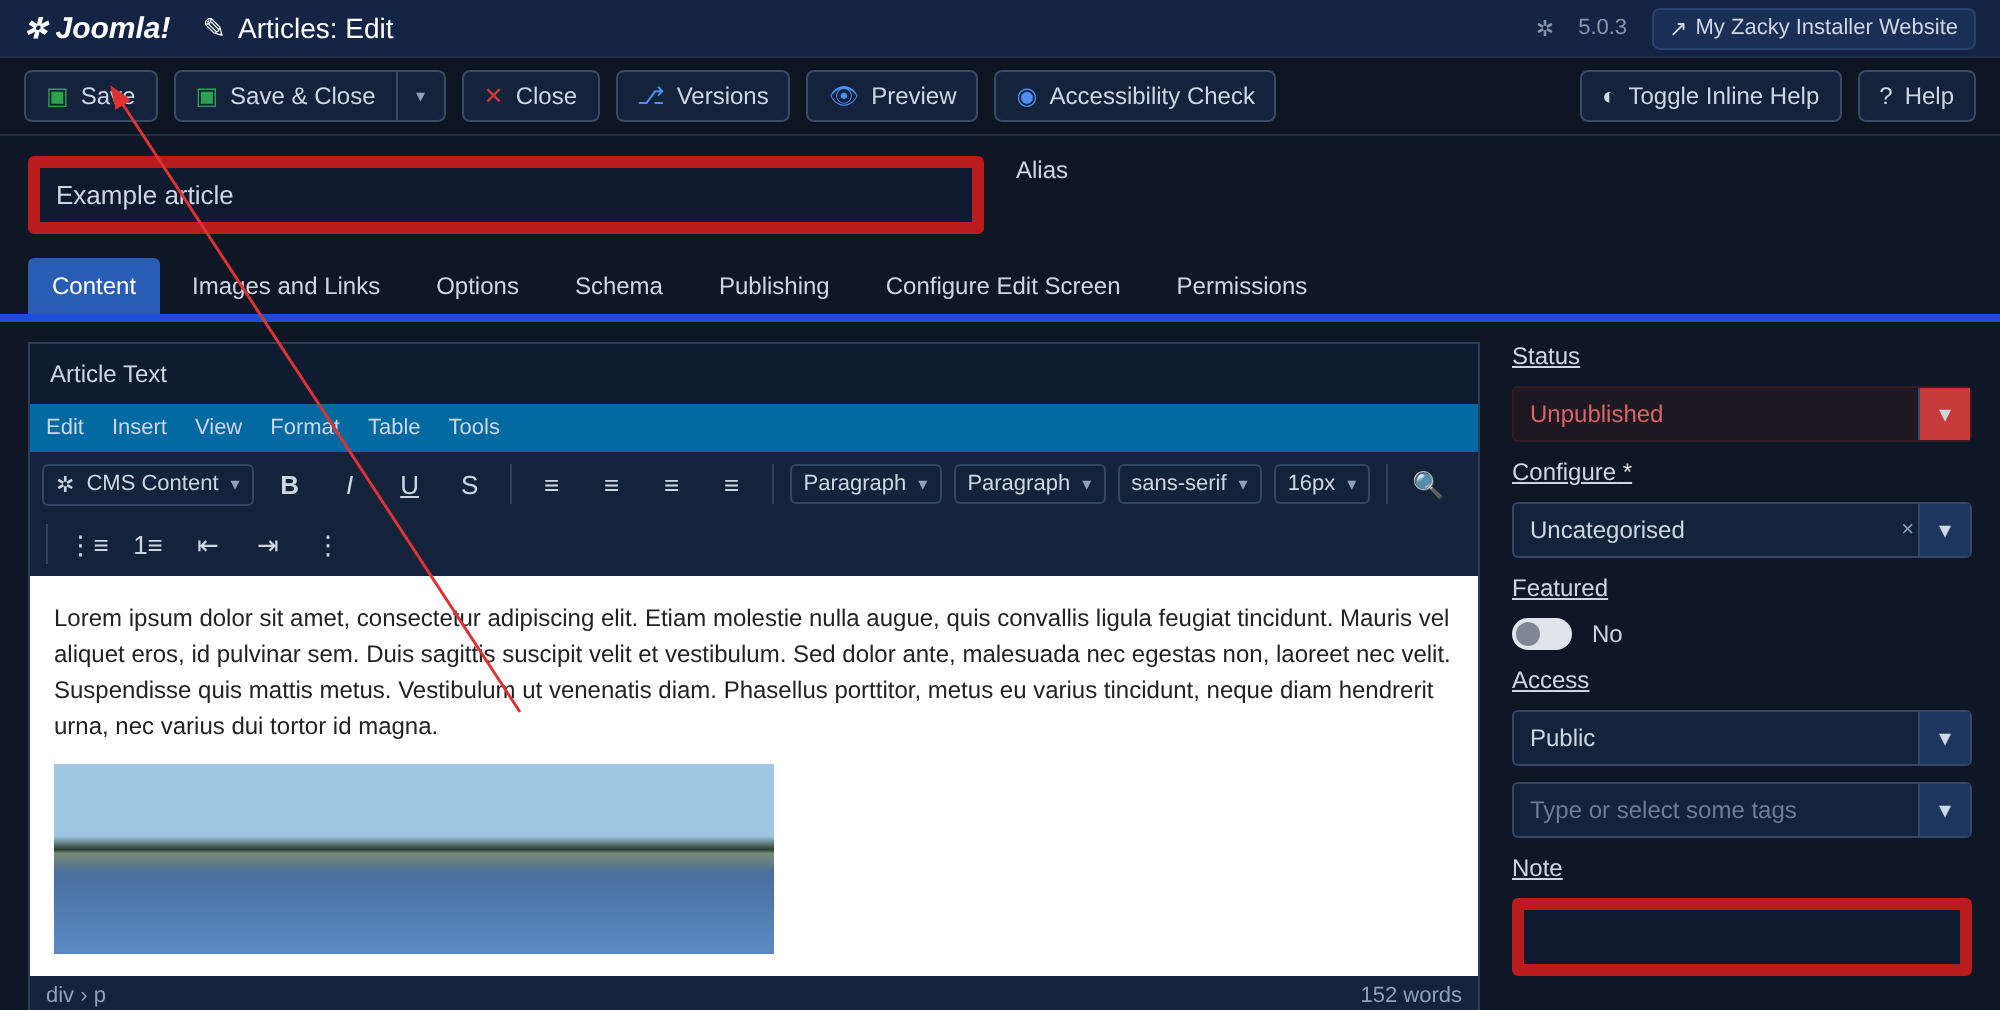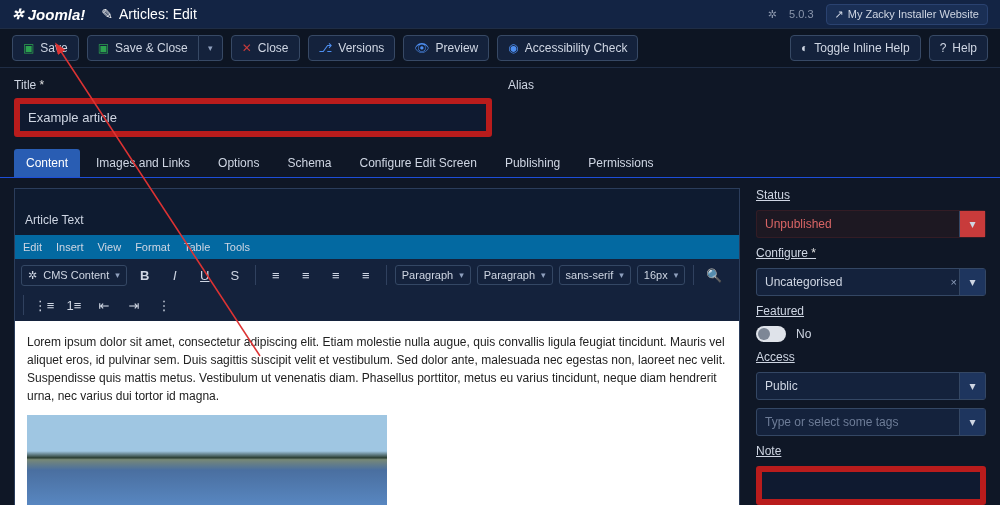--- a/index.html
+++ b/index.html
@@ -22,27 +22,27 @@
 .ic-green { color: #2ca24f; }
 .ic-red { color: #c83b3b; }
 .ic-blue { color: #4d8ef0; }
 
 .form-top { display: flex; padding: 10px 14px 4px 14px; gap: 16px; }
 .field { display: flex; flex-direction: column; gap: 6px; flex: 1; }
 .label { font-size: 12px; color: #cfd6e3; }
 .req::after { content: " *"; color: #e0e0e0; }
 .input { background: #0f1a30; border: 6px solid #b91c1c; color: #cfd6e3; padding: 6px 8px; border-radius: 3px; font-size: 13px; }
 
-.tabs { display: flex; gap: 4px; padding: 8px 14px 0 14px; border-bottom: 1px solid #1d4ed8; }
+.tabs { display: flex; gap: 4px; padding: 8px 14px 0 14px; border-bottom: 4px solid #1d4ed8; }
 .tab { padding: 7px 12px; font-size: 12px; color: #cfd6e3; cursor: pointer; }
 .tab.active { background: #295db3; color: #fff; border-radius: 3px 3px 0 0; }
 
 .main { display: flex; padding: 10px 14px; gap: 16px; }
 .editor-col { flex: 1; display: flex; flex-direction: column; background: #0e1b30; border: 1px solid #2b3d5b; }
-.editor-col .section-title { background: #0e1b30; color: #cfd6e3; padding: 8px 10px; font-size: 12px; margin-top: 16px; }
+.editor-col .section-title { background: #0e1b30; color: #cfd6e3; padding: 8px 10px; font-size: 12px; }
 .menubar { display: flex; gap: 14px; padding: 6px 8px; font-size: 11px; color: #cfd6e3; background: #0369a1; }
 .menubar span { cursor: pointer; }
 .tmce-toolbar { display: flex; flex-wrap: wrap; align-items: center; gap: 6px; padding: 4px 6px; background: #14223c; }
 .tbtn { display: inline-flex; align-items: center; justify-content: center; width: 24px; height: 24px; color: #cfd6e3; cursor: pointer; font-size: 13px; border-radius: 3px; }
 .sep { width: 1px; height: 20px; background: #30415f; margin: 0 2px; }
 .dropdown { display: flex; align-items: center; gap: 6px; background: #14223c; border: 1px solid #344764; padding: 3px 6px; border-radius: 3px; font-size: 11px; cursor: pointer; }
 .caret-sm{ font-size:9px; color:#8fa0bd;}
 .editor-body { background: #fff; color: #222; padding: 12px; font-size: 12px; line-height: 1.5; overflow-y: auto; height: 200px; position: relative; }
 .editor-body p { margin-bottom: 10px; }
 .img-placeholder { width: 360px; height: 95px; background: linear-gradient(to bottom, #9fc6e2 0%, #9fc6e2 38%, #2b3e33 45%, #778877 47%, #4a6fa0 58%, #5a8ac5 100%); margin-bottom: 8px; }
@@ -125,35 +125,34 @@
       </button>
     <button class="btn">
         <span class="icon">?</span>
         <span>Help</span>
       </button>
   </div>
 </div>
 
 <div class="form-top">
   <div class="field">
-    <label class="label req">Title</label>
     <input class="input" value="Example article" style="">
   </div>
   <div class="field">
     <label class="label">Alias</label>
   </div>
 </div>
 
 <div class="tabs">
   <div class="tab active">Content</div>
   <div class="tab">Images and Links</div>
   <div class="tab">Options</div>
   <div class="tab">Schema</div>
+  <div class="tab">Publishing</div>
   <div class="tab">Configure Edit Screen</div>
-  <div class="tab">Publishing</div>
   <div class="tab">Permissions</div>
 </div>
 
 <div class="main">
   <div style="flex:1; display:flex; flex-direction:column;">
     <div class="editor-col">
       <div class="section-title">Article Text</div>
       <div class="menubar">
         <span>Edit</span>
         <span>Insert</span>

